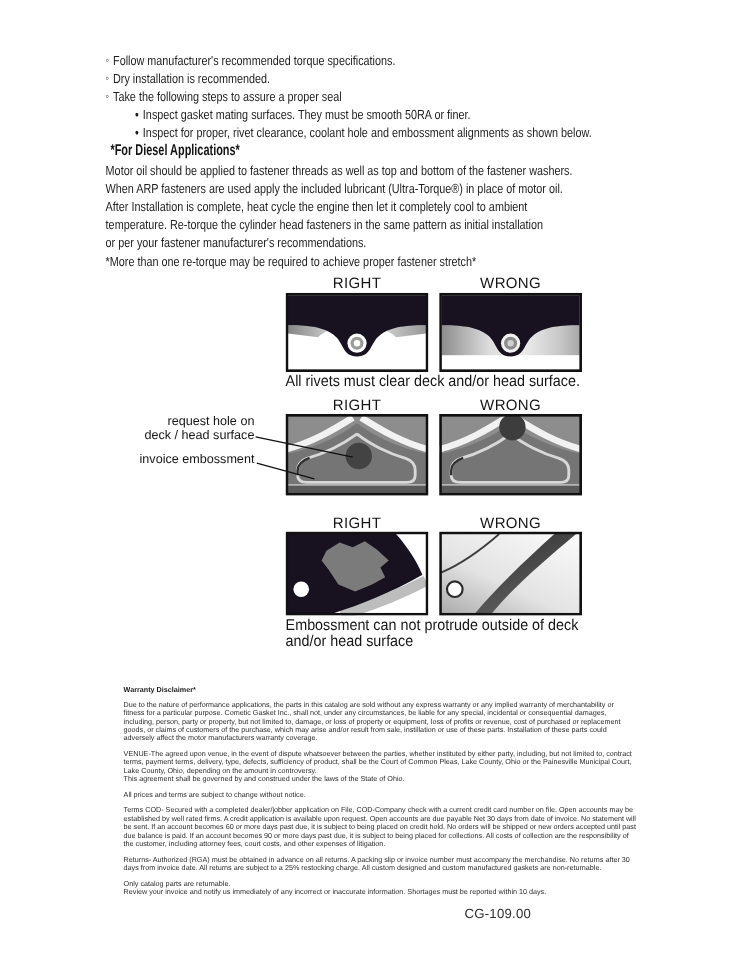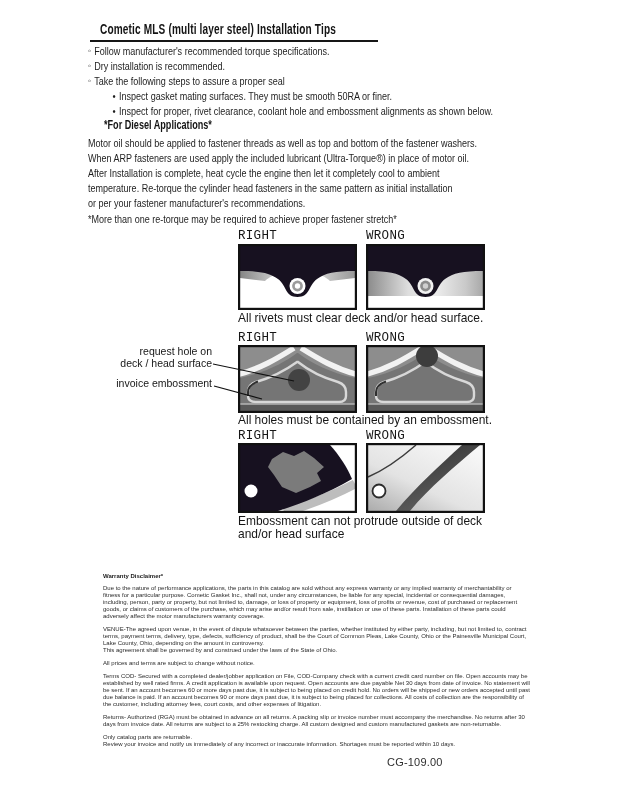--- a/index.html
+++ b/index.html
@@ -16,42 +16,39 @@
   .prewrap{white-space:pre-line;}
 
   .title-wrap{left:90px;top:21px;width:278px;padding:0 0 3px 10px;border-bottom:2px solid #161616;}
   .title-text{font-size:14px;font-weight:bold;letter-spacing:.2px;color:#141414;}
 
   .tips{left:88px;top:44px;font-size:11px;line-height:15px;}
   .b::before{content:"◦";font-size:10px;margin-right:4px;position:relative;top:-1px;}
   .sb{padding-left:30px;}
   .sb::before{content:"•";margin-right:4px;}
 
-  .diesel-h{left:104px;top:117px;font-size:13px;font-weight:bold;color:#141414;}
+  .diesel-h{left:92px;top:117px;font-size:13px;font-weight:bold;color:#141414;}
   .body-p{left:88px;font-size:11px;line-height:15px;}
 
-  .rw-label{width:119px;font-size:12.5px;letter-spacing:.3px;color:#161616;font-family:Liberation Mono, monospace;}
+  .rw-label{width:119px;text-align:center;font-size:12.5px;letter-spacing:.3px;color:#161616;}
   .caption{font-size:13px;color:#161616;line-height:12.5px;}
   .side-label{left:90px;width:122px;text-align:right;font-size:10.5px;line-height:12px;color:#161616;}
 
   .fineprint{left:103px;top:573px;width:427px;font-size:6px;line-height:7px;color:#2b2b2b;}
   .fineprint .fp-h{font-weight:bold;margin-bottom:5px;color:#1a1a1a;}
   .fineprint p{margin:0 0 6px 0;}
 
   .footer-code{left:387px;top:756px;font-size:11px;color:#2e2e2e;letter-spacing:.2px;}
   svg{display:block;}
 </style>
 </head>
 <body>
 
 <div class="page">
 
-  <div class="abs title-wrap">
-    <span class="cx72 title-text">Cometic MLS (multi layer steel) Installation Tips</span>
-  </div>
 
   <div class="abs tips">
     <div class="cx82">
       <div class="b">Follow manufacturer's recommended torque specifications.</div>
       <div class="b">Dry installation is recommended.</div>
       <div class="b">Take the following steps to assure a proper seal</div>
       <div class="sb">Inspect gasket mating surfaces.  They must be smooth 50RA or finer.</div>
       <div class="sb">Inspect for proper, rivet clearance, coolant hole and embossment alignments as shown below.</div>
     </div>
   </div>
@@ -150,23 +147,20 @@
     <rect x="2" y="59" width="115" height="7" fill="#595959"></rect>
     <path d="M2,59 H117" stroke="#b5b5b5" stroke-width="1.4"></path>
     <rect x="1.1" y="1.1" width="116.8" height="65.8" fill="none" stroke="#111111" stroke-width="2.2"></rect>
   </svg>
 
   <svg class="abs" style="left:110px;top:344px;" width="200" height="70" viewBox="0 0 200 70">
     <line x1="103" y1="20" x2="184" y2="37" stroke="#111111" stroke-width="1.1"></line>
     <line x1="104" y1="42" x2="152" y2="55" stroke="#111111" stroke-width="1.1"></line>
   </svg>
 
-  <div class="abs caption" style="left:238px;top:414px;">
-    <span class="cx92">All holes must be contained by an embossment.</span>
-  </div>
 
   <div class="abs rw-label" style="left:238px;top:429px;">RIGHT</div>
   <div class="abs rw-label" style="left:366px;top:429px;">WRONG</div>
 
   <svg class="abs" style="left:238px;top:443px;" width="119" height="70" viewBox="0 0 119 70">
     <rect width="119" height="70" fill="#ffffff"></rect>
     <path d="M117,41 C94,53 68,63 46,69" stroke="#bdbdbd" stroke-width="9" fill="none"></path>
     <path d="M2,2 L92,2 C101,12 109,24 114,36 C88,51 62,61 40,68 L2,68 Z" fill="#171120"></path>
     <path d="M34,16 L45,9 L56,13 L66,8 L76,15 L86,24 L79,30 L83,38 L72,44 L58,50 L44,44 L36,32 L30,24 Z" fill="#7b7b7b"></path>
     <circle cx="13" cy="48" r="6.5" fill="#ffffff"></circle>

